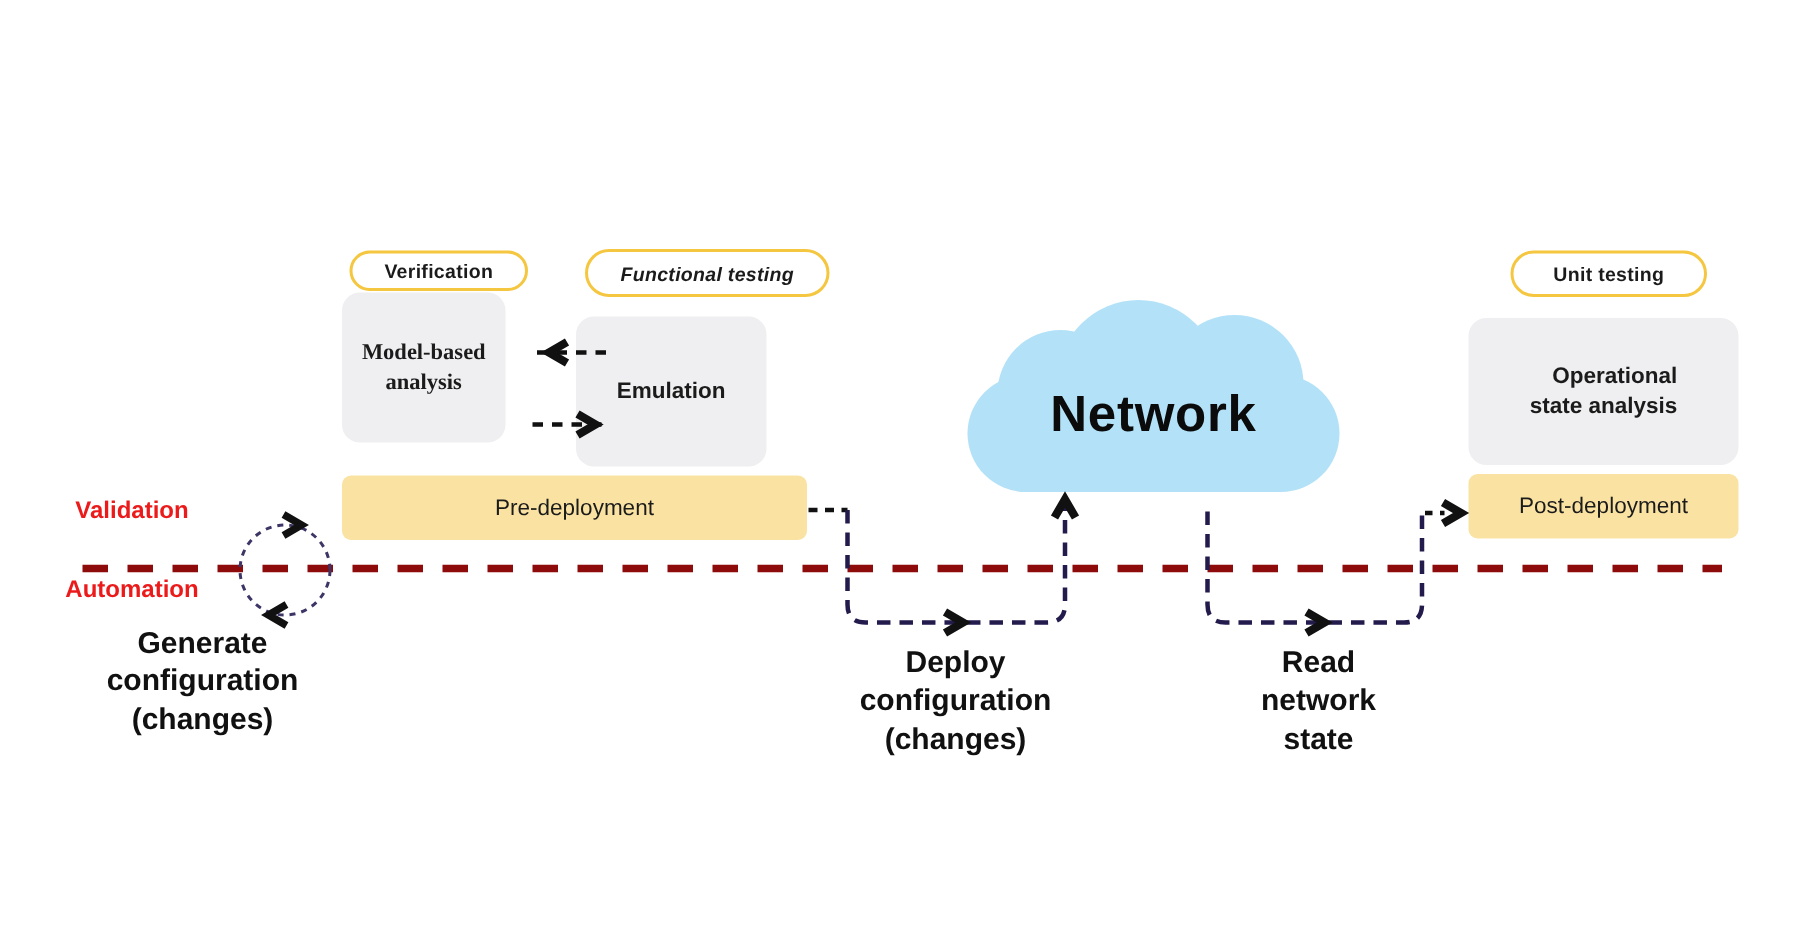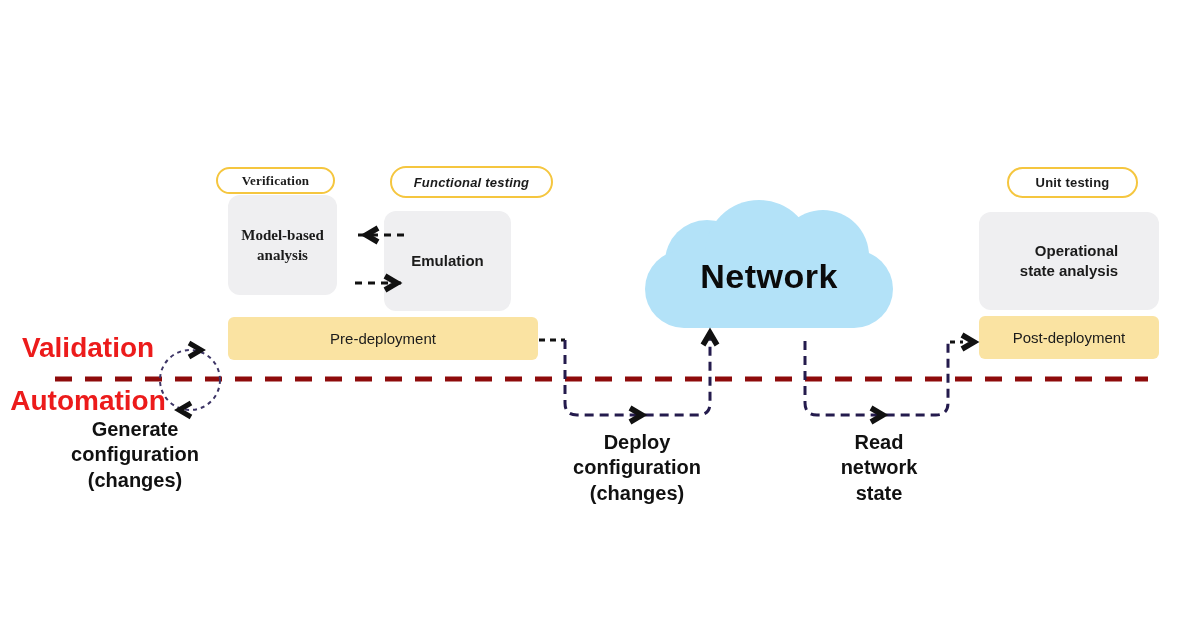--- a/index.html
+++ b/index.html
@@ -17,21 +17,21 @@
     position:absolute; background:#EFEFF1; border-radius:12px;
     display:flex; align-items:center; justify-content:center; text-align:center;
     font-weight:700; font-size:15px; color:#1b1b1b; white-space:pre-line; line-height:1.35;
   }
   .phase-bar {
     position:absolute; background:#FAE3A2; border-radius:6px;
     display:flex; align-items:center; justify-content:center;
     font-weight:400; font-size:15px; color:#1b1b1b;
   }
   .lane-label {
-    position:absolute; color:#EC1B1B; font-weight:700; font-size:28px;
+    position:absolute; color:#EC1B1B; font-weight:700; font-size:16px;
     width:160px; text-align:center;
   }
   .flow-label {
     position:absolute; text-align:center; font-weight:700; font-size:20px;
     color:#111111; white-space:pre-line; line-height:1.27;
   }
   
   .cloud { position:absolute; left:645px; top:200px; width:248px; height:128px; }
   .cloud-part { position:absolute; background:#B3E2F8; }
   .cloud-base { left:0; top:50px; width:248px; height:78px; border-radius:39px; }
@@ -42,21 +42,21 @@
     position:absolute; inset:0; display:flex; align-items:center; justify-content:center;
     padding-top:24px; font-weight:700; font-size:34px; color:#0b0b0b; letter-spacing:.5px;
   }
   svg.overlay { position:absolute; left:0; top:0; z-index:5; pointer-events:none; }
 </style>
 </head>
 <body>
 
 <div id="canvas">
 
-  <div class="pill" style="left:216px; top:167px; width:119px; height:27px;font-family:Liberation Serif, serif;">Verification</div>
+  <div class="pill" style="left:233px; top:167px; width:119px; height:27px;">Verification</div>
   <div class="pill" style="left:390px; top:166px; width:163px; height:32px;font-style:italic;">Functional testing</div>
   <div class="pill" style="left:1007px; top:167px; width:131px; height:31px;">Unit testing</div>
 
   <div class="stage-box" style="left:228px; top:195px; width:109px; height:100px;font-family:Liberation Serif, serif;">Model-based
 analysis</div>
   <div class="stage-box" style="left:384px; top:211px; width:127px; height:100px;">Emulation</div>
   <div class="stage-box" style="left:979px; top:212px; width:180px; height:98px;text-align:right;">Operational
 state analysis</div>
 
   <div class="phase-bar" style="left:228px; top:317px; width:310px; height:43px;">Pre-deployment</div>

